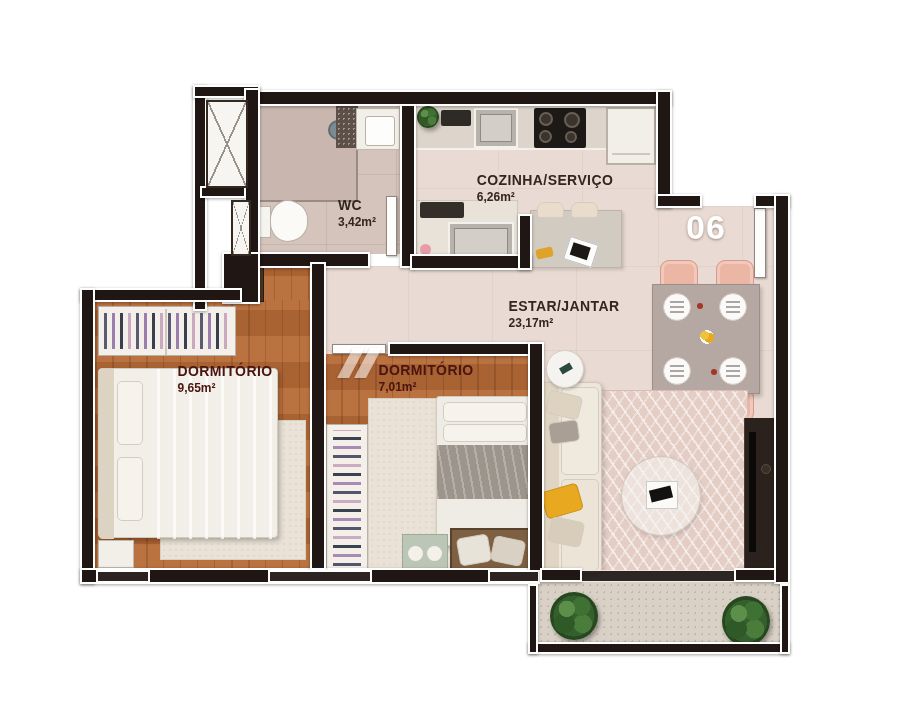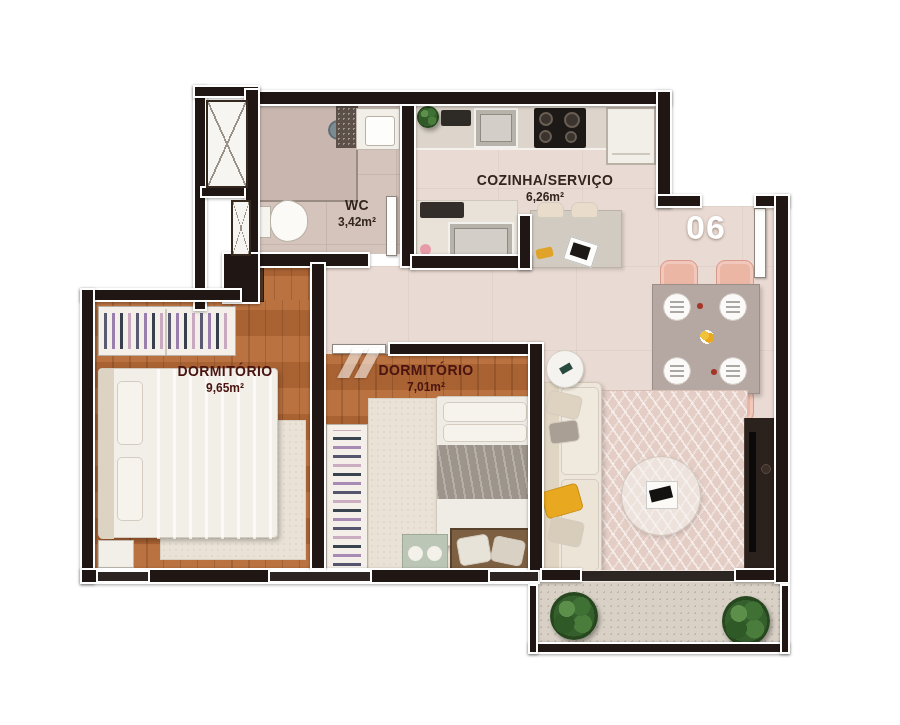--- a/index.html
+++ b/index.html
@@ -22,21 +22,21 @@
         background-image:radial-gradient(rgba(110,100,90,.25) 1px,transparent 1px);
         background-size:7px 7px;}
   
   .wall{background:#201613;border:2px solid #ffffff;box-sizing:border-box;
         box-shadow:0 1px 3px rgba(0,0,0,.35);}
   .window{background:#2d2422;border:2px solid #ffffff;box-sizing:border-box;}
   .door{background:#fdfdfb;border:1px solid #8f877f;box-sizing:border-box;box-shadow:1px 1px 2px rgba(0,0,0,.3);}
   .door-dark{background:#4a3322;border:1px solid #2a1c10;box-sizing:border-box;}
   .glass{background:#1c1512;opacity:.92;border-top:1px solid #efe9e2;border-bottom:1px solid #efe9e2;}
   
-  .room-label{position:absolute;text-align:center;color:#33261e;line-height:1.25;transform:translateX(-50%);}
+  .room-label{position:absolute;text-align:left;color:#33261e;line-height:1.25;transform:translateX(-50%);}
   .room-label .nm{font-weight:bold;font-size:14px;letter-spacing:.4px;white-space:nowrap;}
   .room-label .ar{font-weight:bold;font-size:12px;}
   .room-label.red{color:#4a1410;padding-left:8px;}
   .unit-number{position:absolute;color:#ffffff;font-weight:bold;font-size:34px;letter-spacing:1px;
                text-shadow:0 1px 3px rgba(90,60,45,.55);}
   
   .elev{background:#f7f5f1;border:2px solid #35291f;box-sizing:border-box;
         background-image:linear-gradient(to top right,transparent 48.7%,#9a9188 48.7%,#9a9188 51.3%,transparent 51.3%),
                          linear-gradient(to bottom right,transparent 48.7%,#9a9188 48.7%,#9a9188 51.3%,transparent 51.3%);}
   .white-box{background:#f2efe9;border:1px solid #c2bab0;box-sizing:border-box;}
@@ -242,20 +242,24 @@
   <div class="abs wall" style="left:780px;top:584px;width:10px;height:70px;"></div>
 
   <div class="room-label" style="left:357px;top:197px;">
     <div class="nm">WC</div>
     <div class="ar">3,42m²</div>
   </div>
   <div class="room-label" style="left:545px;top:172px;">
     <div class="nm">COZINHA/SERVIÇO</div>
     <div class="ar">6,26m²</div>
   </div>
+  <div class="room-label" style="left:564px;top:298px;">
+    <div class="nm">ESTAR/JANTAR</div>
+    <div class="ar">23,17m²</div>
+  </div>
   <div class="room-label red" style="left:221px;top:363px;">
     <div class="nm">DORMITÓRIO</div>
     <div class="ar">9,65m²</div>
   </div>
   <div class="room-label red" style="left:422px;top:362px;">
     <div class="nm">DORMITÓRIO</div>
     <div class="ar">7,01m²</div>
   </div>
 
   <div class="watermark" style="left:345px;top:348px;">

